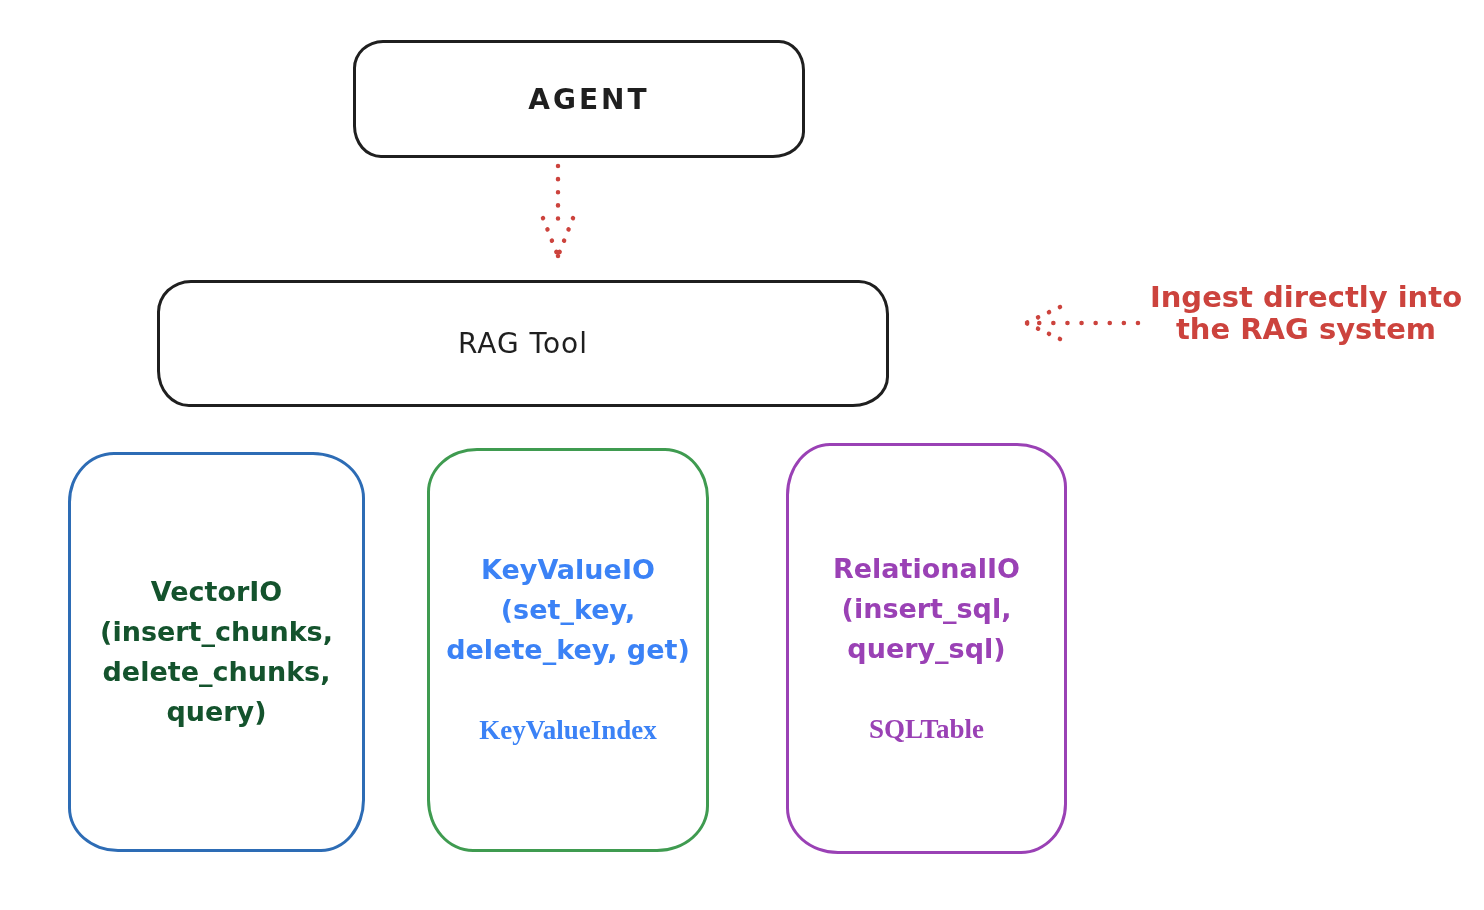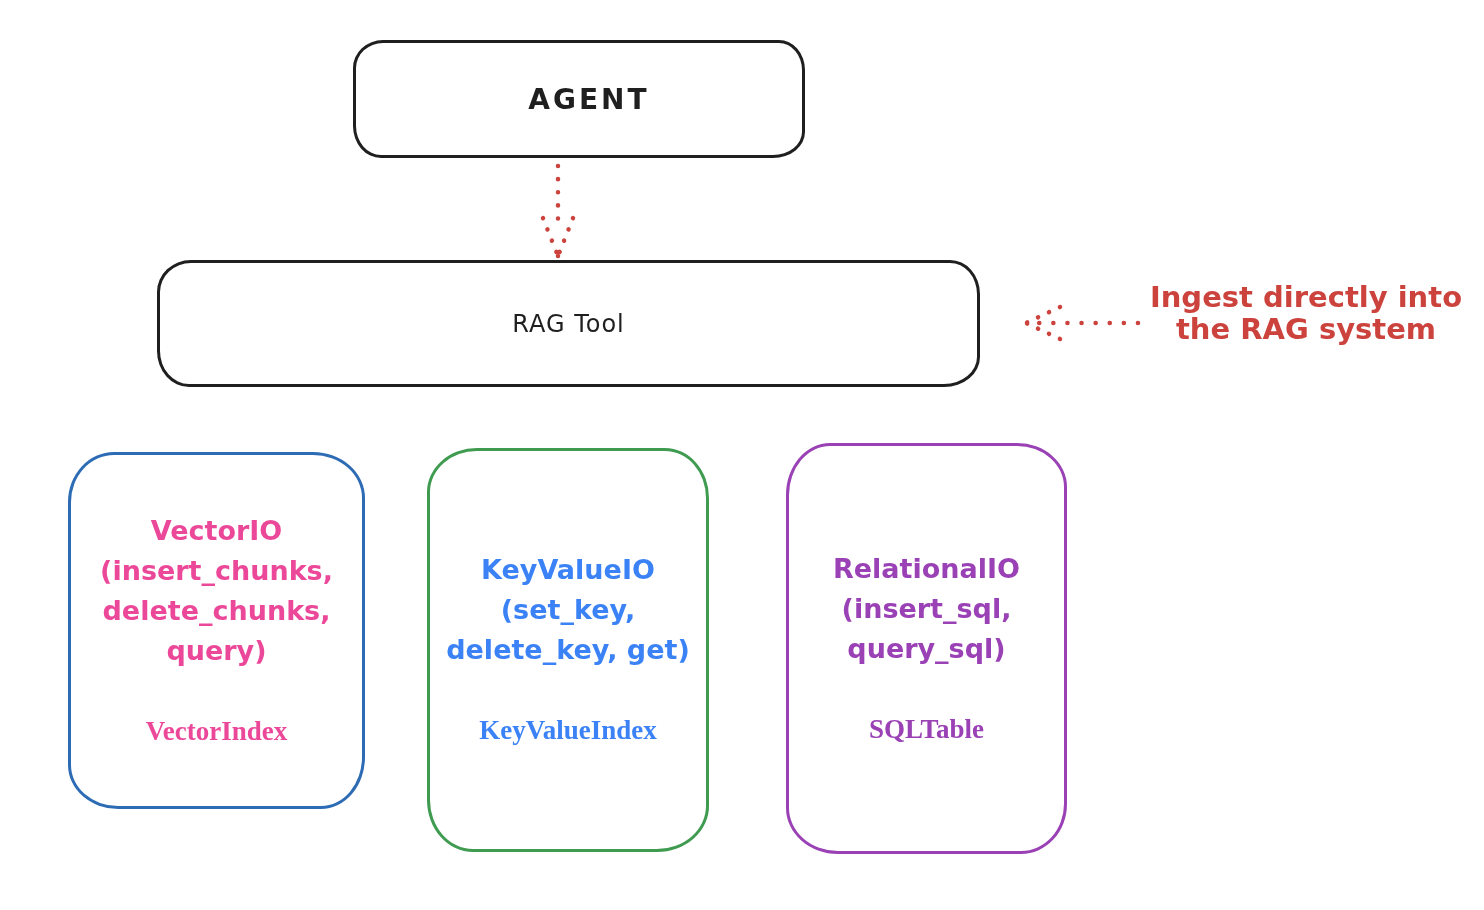--- a/index.html
+++ b/index.html
@@ -30,39 +30,39 @@
   }
   .agent-box {
     left: 353px; top: 40px; width: 452px; height: 118px;
     border-radius: 30px 26px 32px 28px / 28px 30px 26px 32px;
     font-size: 28px;
     font-weight: 600;
     letter-spacing: 3px;
     padding-left: 20px;
   }
   .rag-box {
-    left: 157px; top: 260px; width: 823px; height: 127px;
+    left: 157px; top: 280px; width: 732px; height: 127px;
     border-radius: 34px 30px 36px 32px / 32px 34px 30px 36px;
-    font-size: 24px;
+    font-size: 28px;
     font-weight: 500;
     letter-spacing: 1px;
   }
   .io-box {
     border-width: 3.2px;
     border-style: solid;
     flex-direction: column;
     font-size: 27px;
     font-weight: 600;
     line-height: 40px;
   }
   .io-body { white-space: pre-line; }
   .io-index { margin-top: 40px; font-family: Liberation Serif, serif; }
   .box-blue {
-    left: 68px; top: 452px; width: 297px; height: 357px;
-    border-color: #2d6cb5; color: #ec4899;
+    left: 68px; top: 452px; width: 297px; height: 400px;
+    border-color: #2d6cb5; color: #14532d;
     border-radius: 46px 52px 44px 50px / 50px 46px 52px 44px;
   }
   .box-green {
     left: 427px; top: 448px; width: 282px; height: 404px;
     border-color: #3f9b50; color: #3b82f6;
     border-radius: 50px 44px 52px 46px / 44px 50px 46px 52px;
   }
   .box-purple {
     left: 786px; top: 443px; width: 281px; height: 411px;
     border-color: #9a41b5; color: #9a41b5;
@@ -111,21 +111,20 @@
   </svg>
 
   <div class="annotation">Ingest directly into
 the RAG system</div>
 
   <div class="sketch-box io-box box-blue">
     <div class="io-body">VectorIO
 (insert_chunks,
 delete_chunks,
 query)</div>
-    <div class="io-index">VectorIndex</div>
   </div>
 
   <div class="sketch-box io-box box-green">
     <div class="io-body">KeyValueIO
 (set_key,
 delete_key, get)</div>
     <div class="io-index">KeyValueIndex</div>
   </div>
 
   <div class="sketch-box io-box box-purple">

